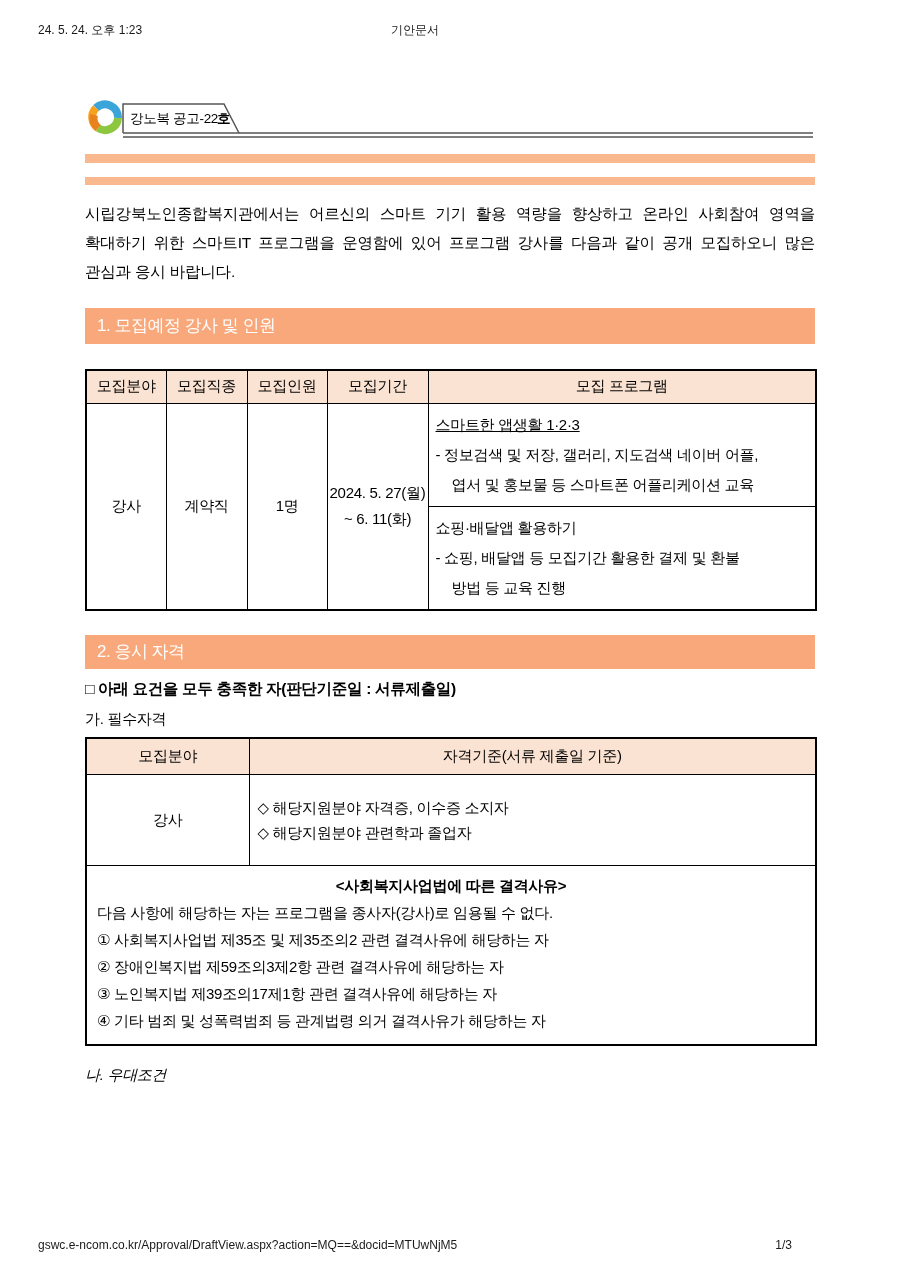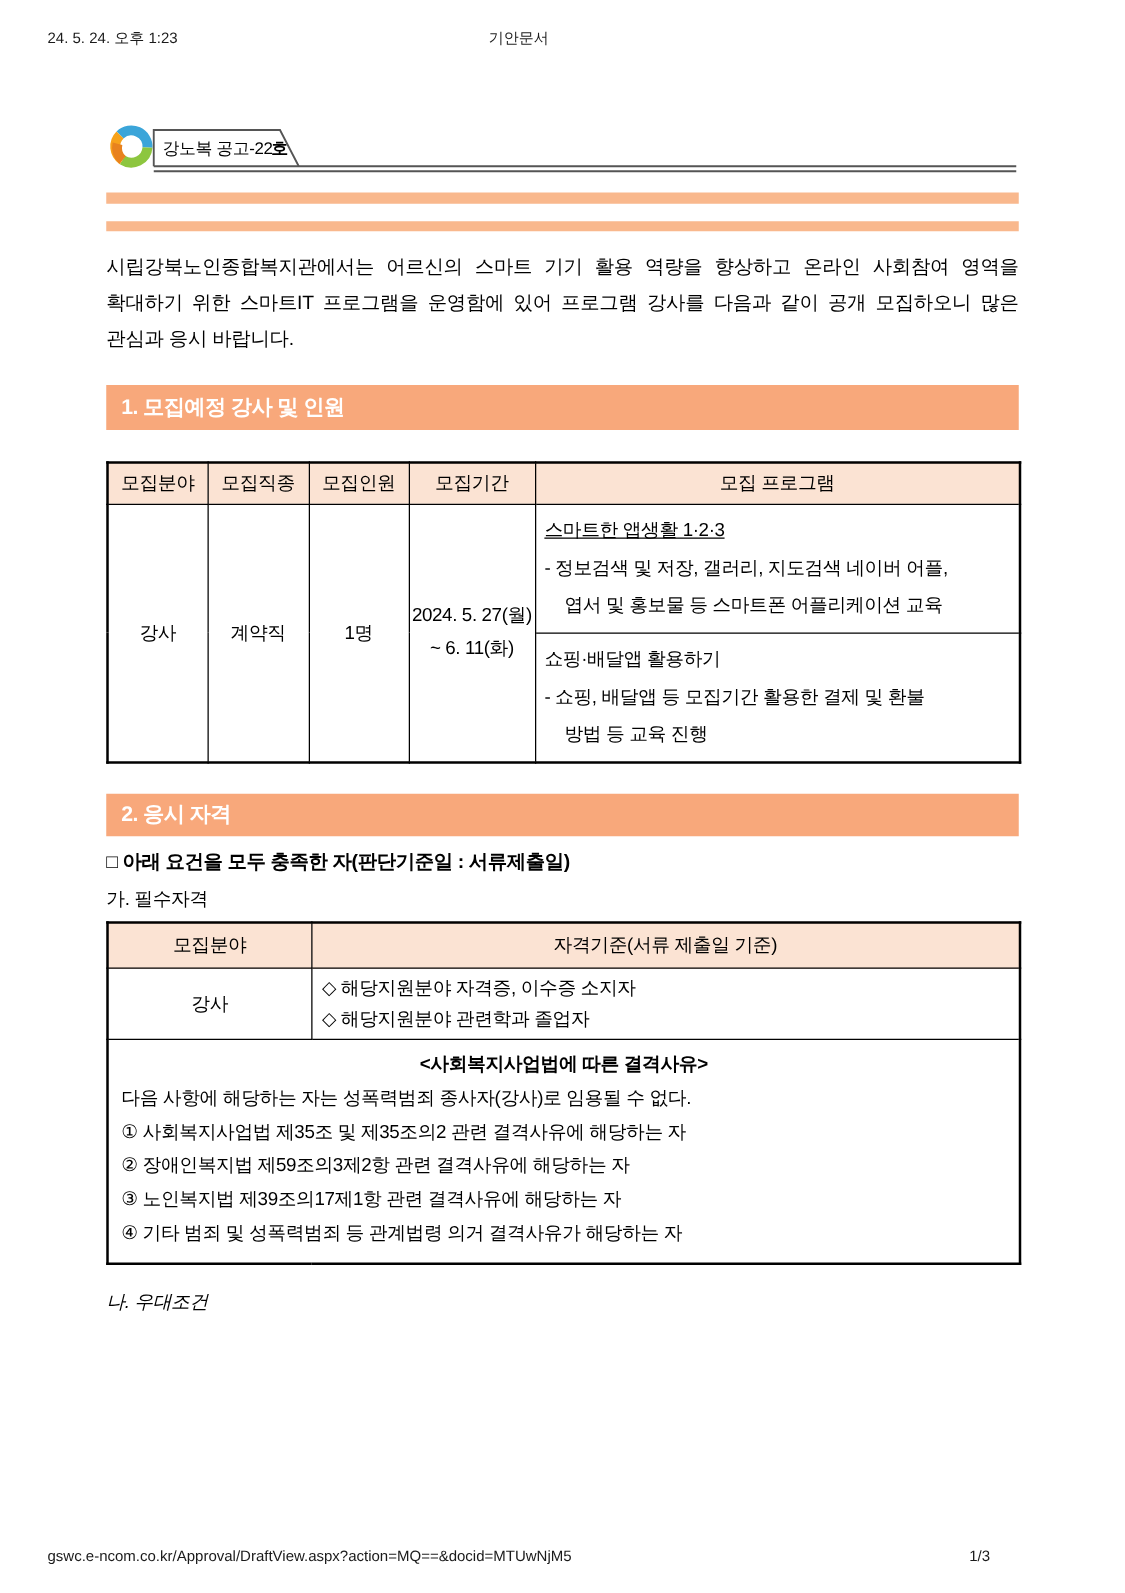--- a/index.html
+++ b/index.html
@@ -28,38 +28,38 @@
   .accent-bar { height:9px; background:#f9b88d; margin-top:14px; }
   .accent-bar.b2 { height:8px; margin-top:14px; }
 
   .main-title { margin-top:12px; text-align:center; font-size:27px; font-weight:bold;
     letter-spacing:-1px; line-height:34px; }
 
   .intro { margin-top:14px; font-size:15.5px; line-height:29px; text-align:justify;
     word-break:keep-all; letter-spacing:-0.2px; }
 
   .sec-bar { margin-top:22px; height:36px; background:#f8a87b; color:#fff;
-    font-size:17px; font-weight:bold; line-height:36px; padding-left:12px; letter-spacing:-0.5px; }
+    font-size:17px; font-weight:normal; line-height:36px; padding-left:12px; letter-spacing:-0.5px; }
   .sec-bar.s2 { margin-top:24px; height:34px; line-height:34px; }
 
   table { border-collapse:collapse; width:730px; table-layout:fixed; }
   table.t1 { margin-top:25px; }
   table.t2 { margin-top:8px; }
   th,td { border:1px solid #000; font-size:15px; font-weight:normal; letter-spacing:-0.3px; }
   table { border:2px solid #000; }
   th { background:#fbe3d3; text-align:center; height:33px; }
   .t2 th { height:37px; }
   td.center { text-align:center; vertical-align:middle; }
   td.prog { vertical-align:middle; padding:6px 6px 6px 7px; line-height:30px; }
   .prog-title.u { text-decoration:underline; }
   .indent { padding-left:16px; }
   td.period div { line-height:26px; }
   tr.prog-row1 td.prog { height:96px; }
   tr.prog-row2 td.prog { height:73px; }
-  td.crit { padding:3px 8px; line-height:25px; height:52px; vertical-align:middle; }
+  td.crit { padding:20px 8px; line-height:25px; height:52px; vertical-align:middle; }
   td.disq { padding:6px 10px 10px 10px; line-height:27px; }
   .disq-title { text-align:center; font-weight:bold; }
 
   .req-note { margin-top:10px; font-size:15.5px; font-weight:bold; letter-spacing:-0.3px; }
   .sub-label { margin-top:10px; font-size:15px; letter-spacing:-0.3px; }
   .sub-label.b { margin-top:20px;font-style:italic; }
   .pref { margin-top:14px; font-size:15px; line-height:36px; padding-left:12px; letter-spacing:-0.3px; }
 </style>
 </head>
 <body>
@@ -156,21 +156,21 @@
       <tr>
         <td class="center">강사</td>
         <td class="crit">
           <div>◇ 해당지원분야 자격증, 이수증 소지자</div>
           <div>◇ 해당지원분야 관련학과 졸업자</div>
         </td>
       </tr>
       <tr>
         <td class="disq" colspan="2">
           <div class="disq-title">&lt;사회복지사업법에 따른 결격사유&gt;</div>
-          <div>다음 사항에 해당하는 자는 성폭력범죄 종사자(강사)로 임용될 수 없다.</div>
+          <div>다음 사항에 해당하는 자는 프로그램을 종사자(강사)로 임용될 수 없다.</div>
           <div>① 사회복지사업법 제35조 및 제35조의2 관련 결격사유에 해당하는 자</div>
           <div>② 장애인복지법 제59조의3제2항 관련 결격사유에 해당하는 자</div>
           <div>③ 노인복지법 제39조의17제1항 관련 결격사유에 해당하는 자</div>
           <div>④ 기타 범죄 및 성폭력범죄 등 관계법령 의거 결격사유가 해당하는 자</div>
         </td>
       </tr>
     </tbody>
       </table>
 
     <div class="sub-label b">나. 우대조건</div>

